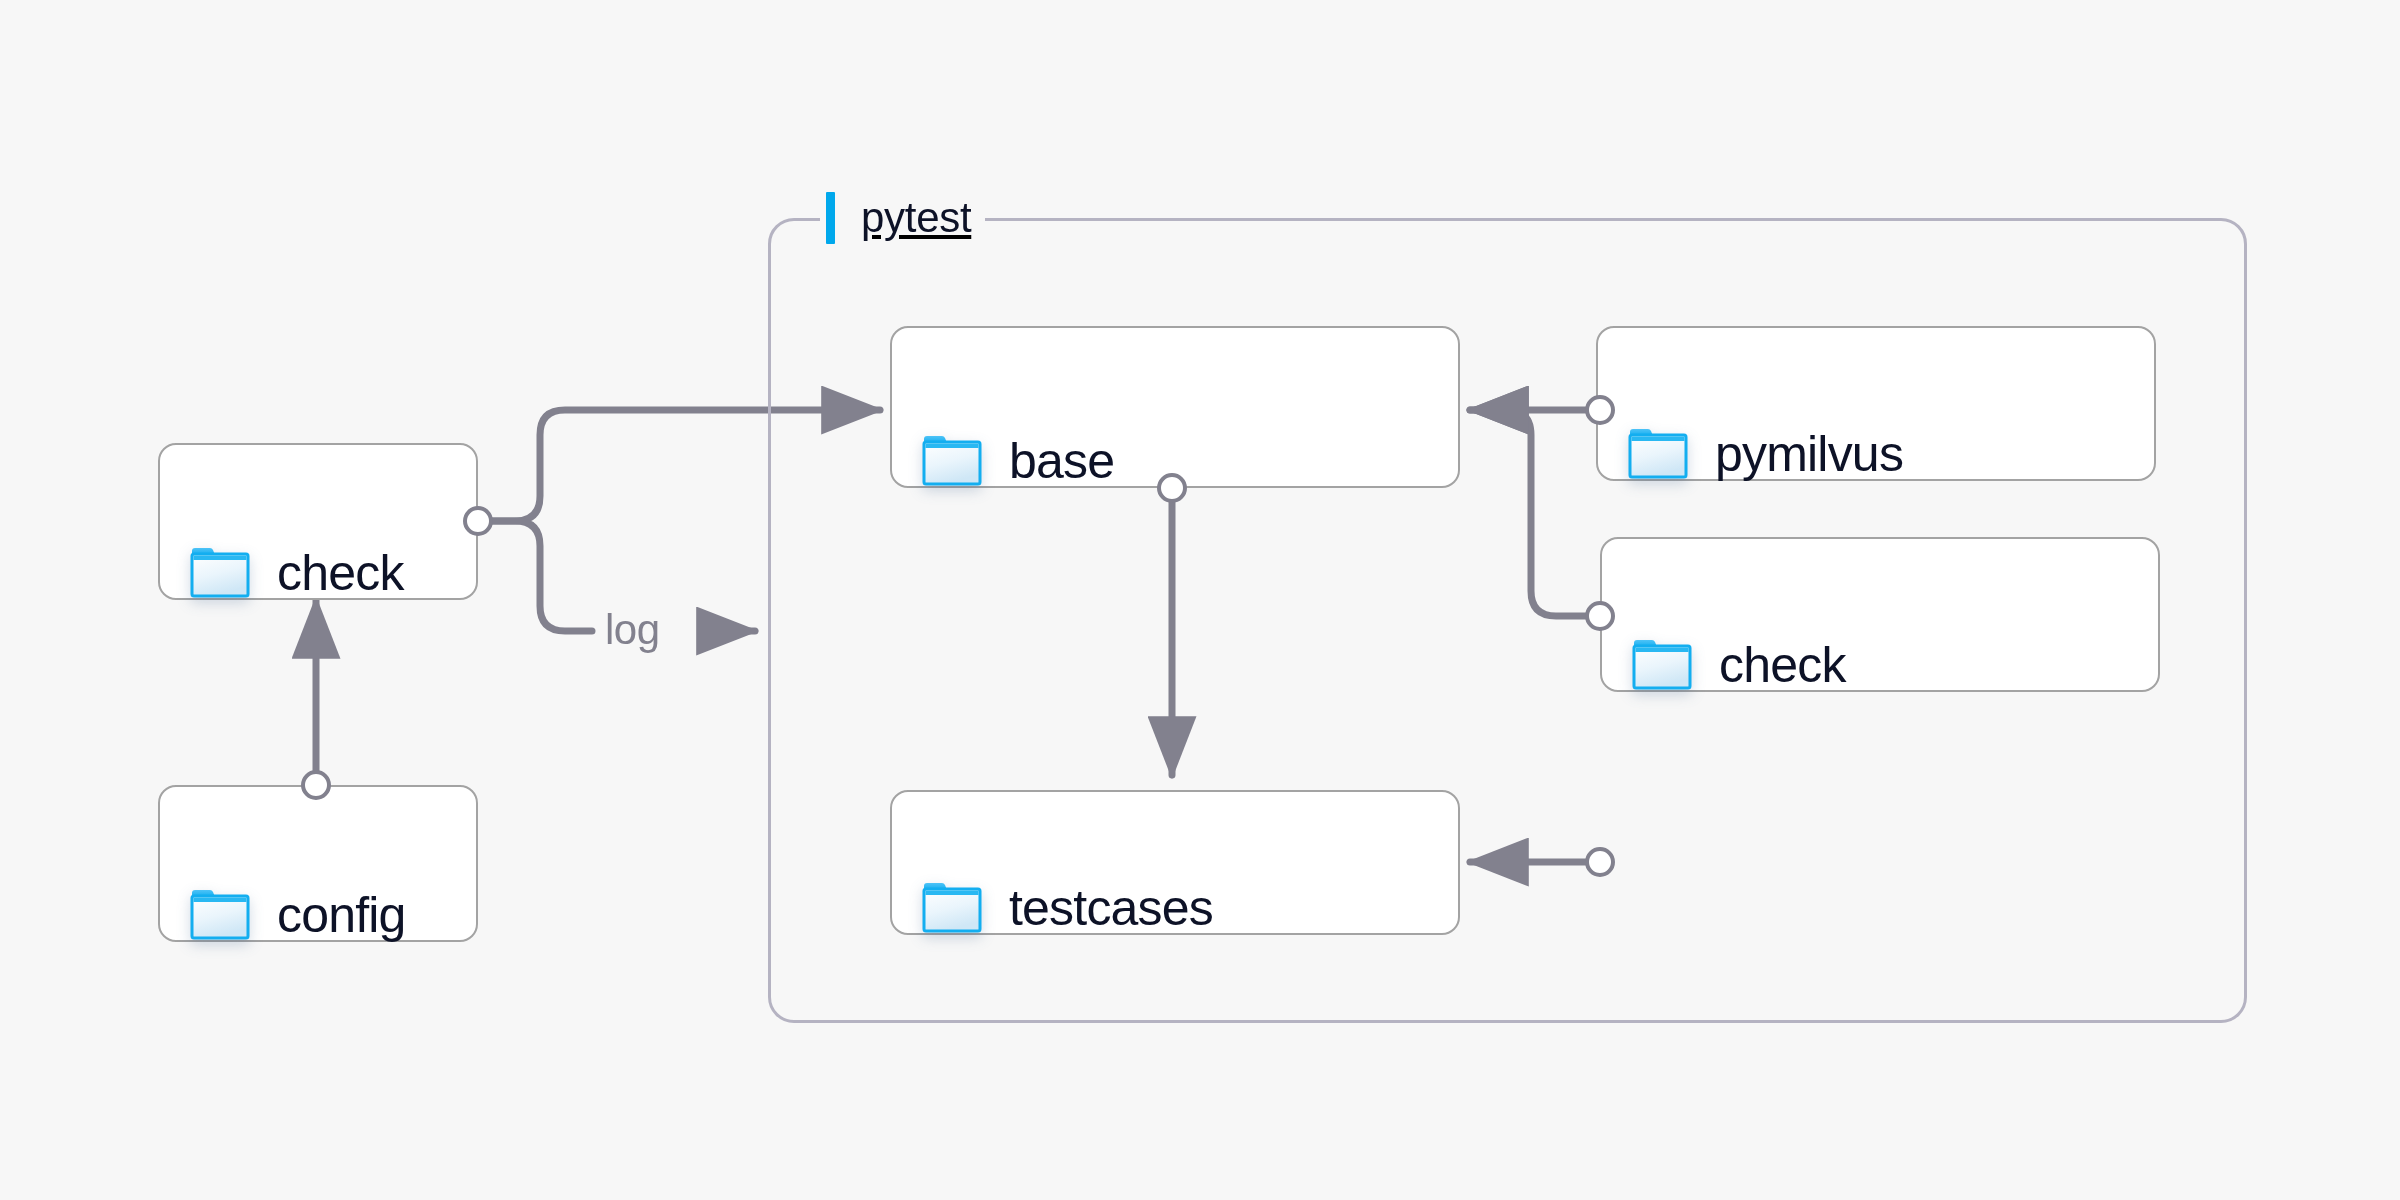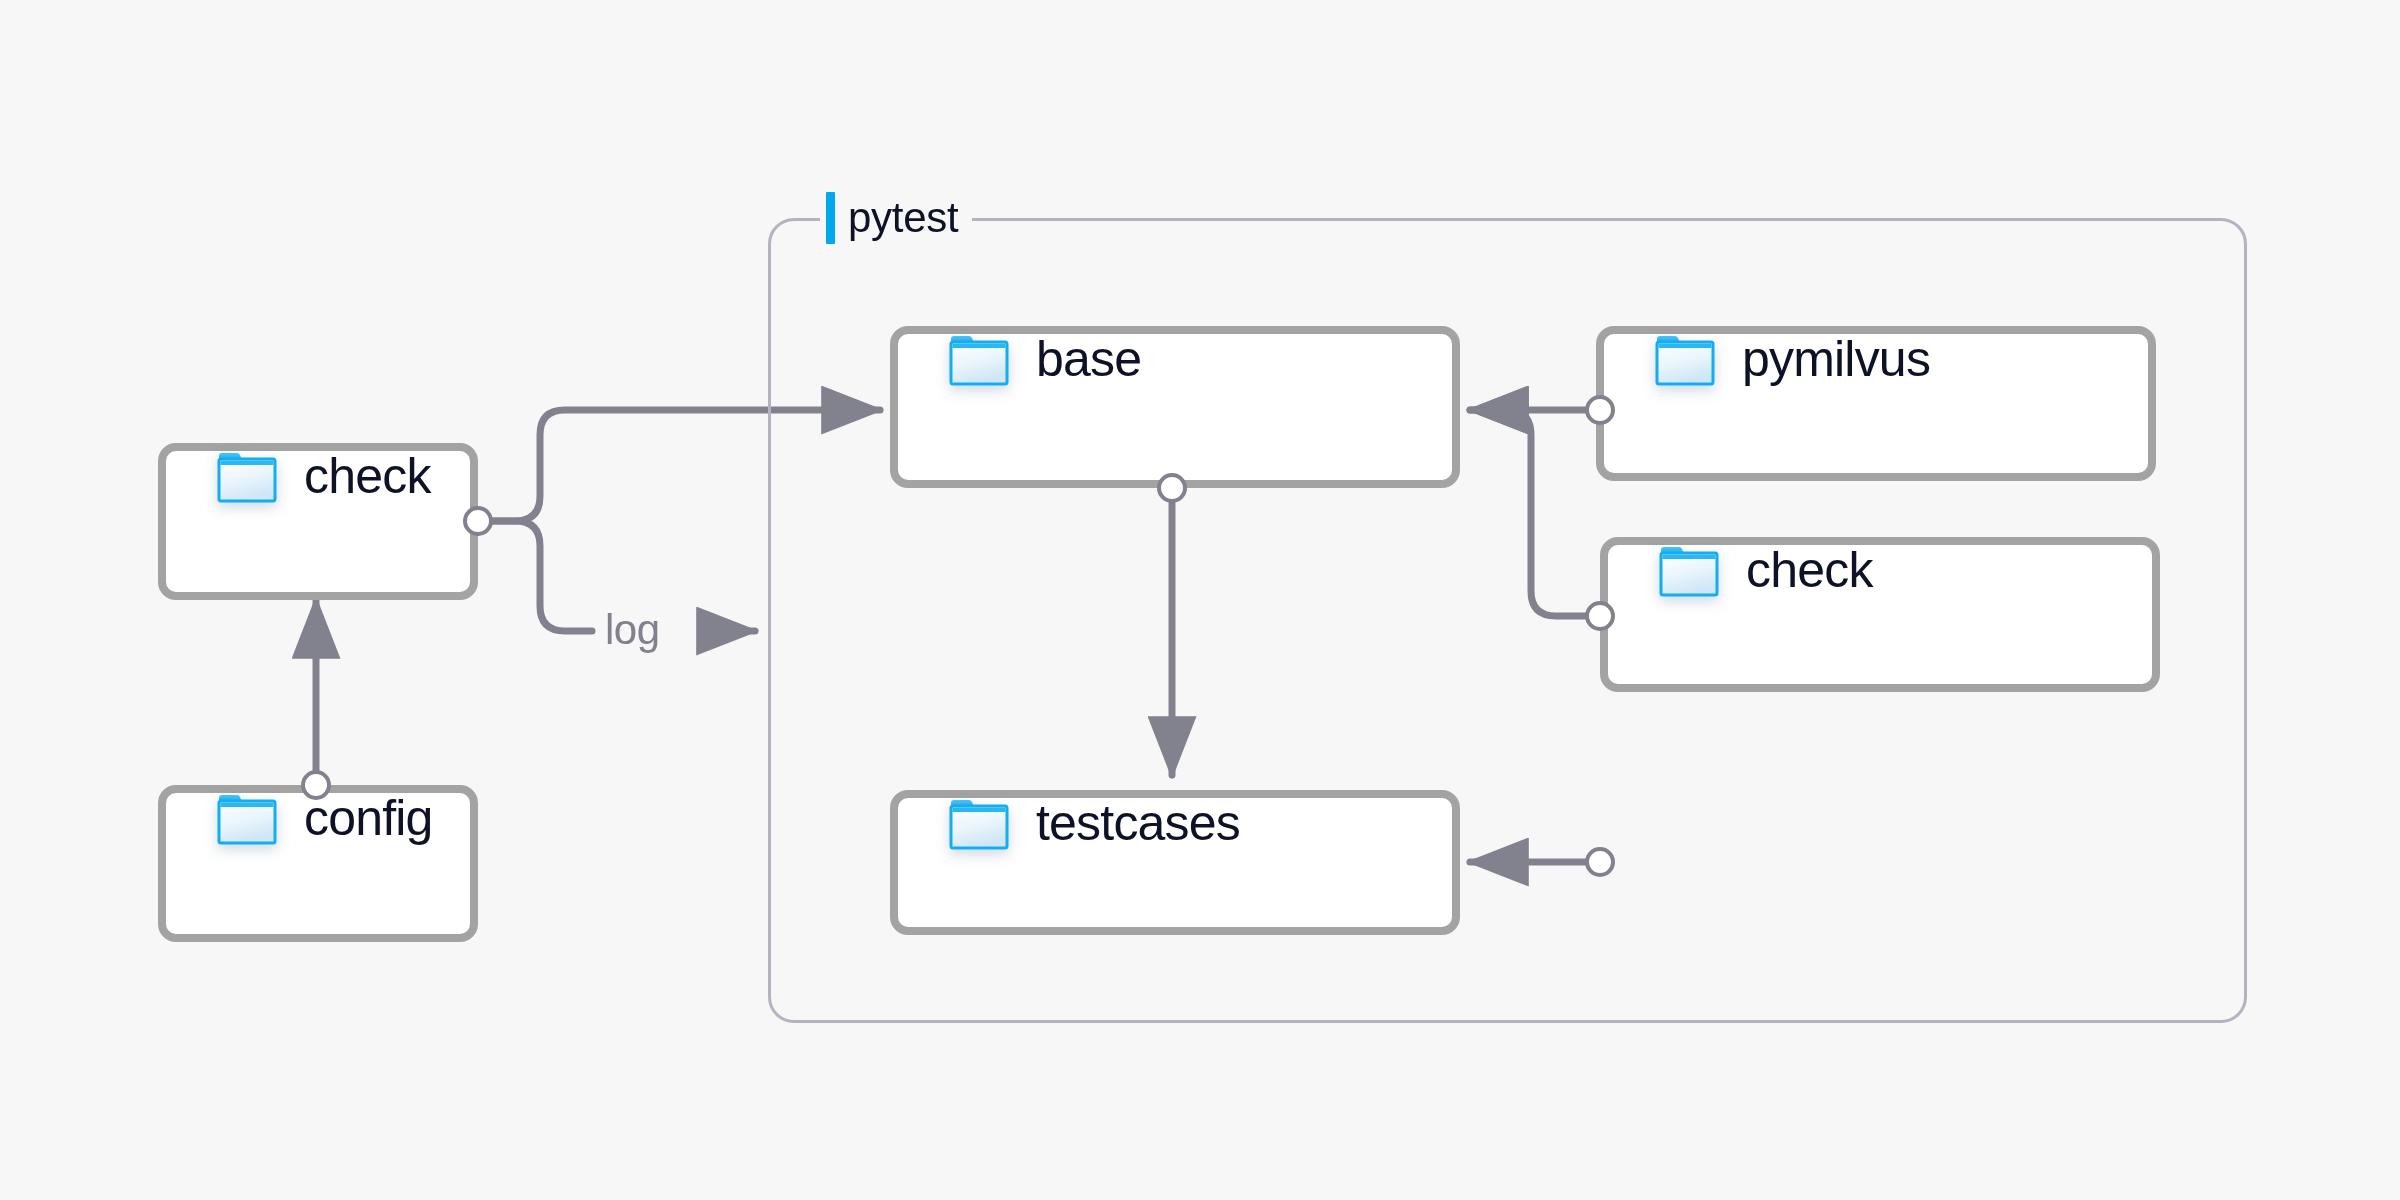--- a/index.html
+++ b/index.html
@@ -32,49 +32,50 @@
     position: absolute;
     border: 3px solid #b5b3c2;
     border-radius: 26px;
     background: transparent;
     box-sizing: border-box;
   }
   .group-label {
     position: absolute;
     display: flex;
     align-items: center;
-    gap: 13px;
+    gap: 26px;
     background: #f7f7f7;
     padding: 0 14px 0 6px;
     height: 54px;
+    text-decoration: underline;
   }
   .group-accent-bar {
     width: 9px;
     height: 52px;
     background: #00a8ec;
     border-radius: 1px;
     flex: none;
   }
   .group-label-text {
     font-size: 42px;
     color: #0d1227;
     letter-spacing: -0.3px;
     white-space: nowrap;
   }
 
   
   .node {
     position: absolute;
     background: #ffffff;
-    border: 8px solid #a3a3a3;
+    border: 2px solid #a3a3a3;
     border-radius: 18px;
     box-sizing: border-box;
     display: flex;
-    align-items: flex-start;
-    padding-left: 50px;
+    align-items: flex-end;
+    padding-left: 29px;
     gap: 26px;
   }
   .node-label {
     font-size: 50px;
     color: #0d1227;
     letter-spacing: -0.8px;
     white-space: nowrap;
     line-height: 1;
   }
 

